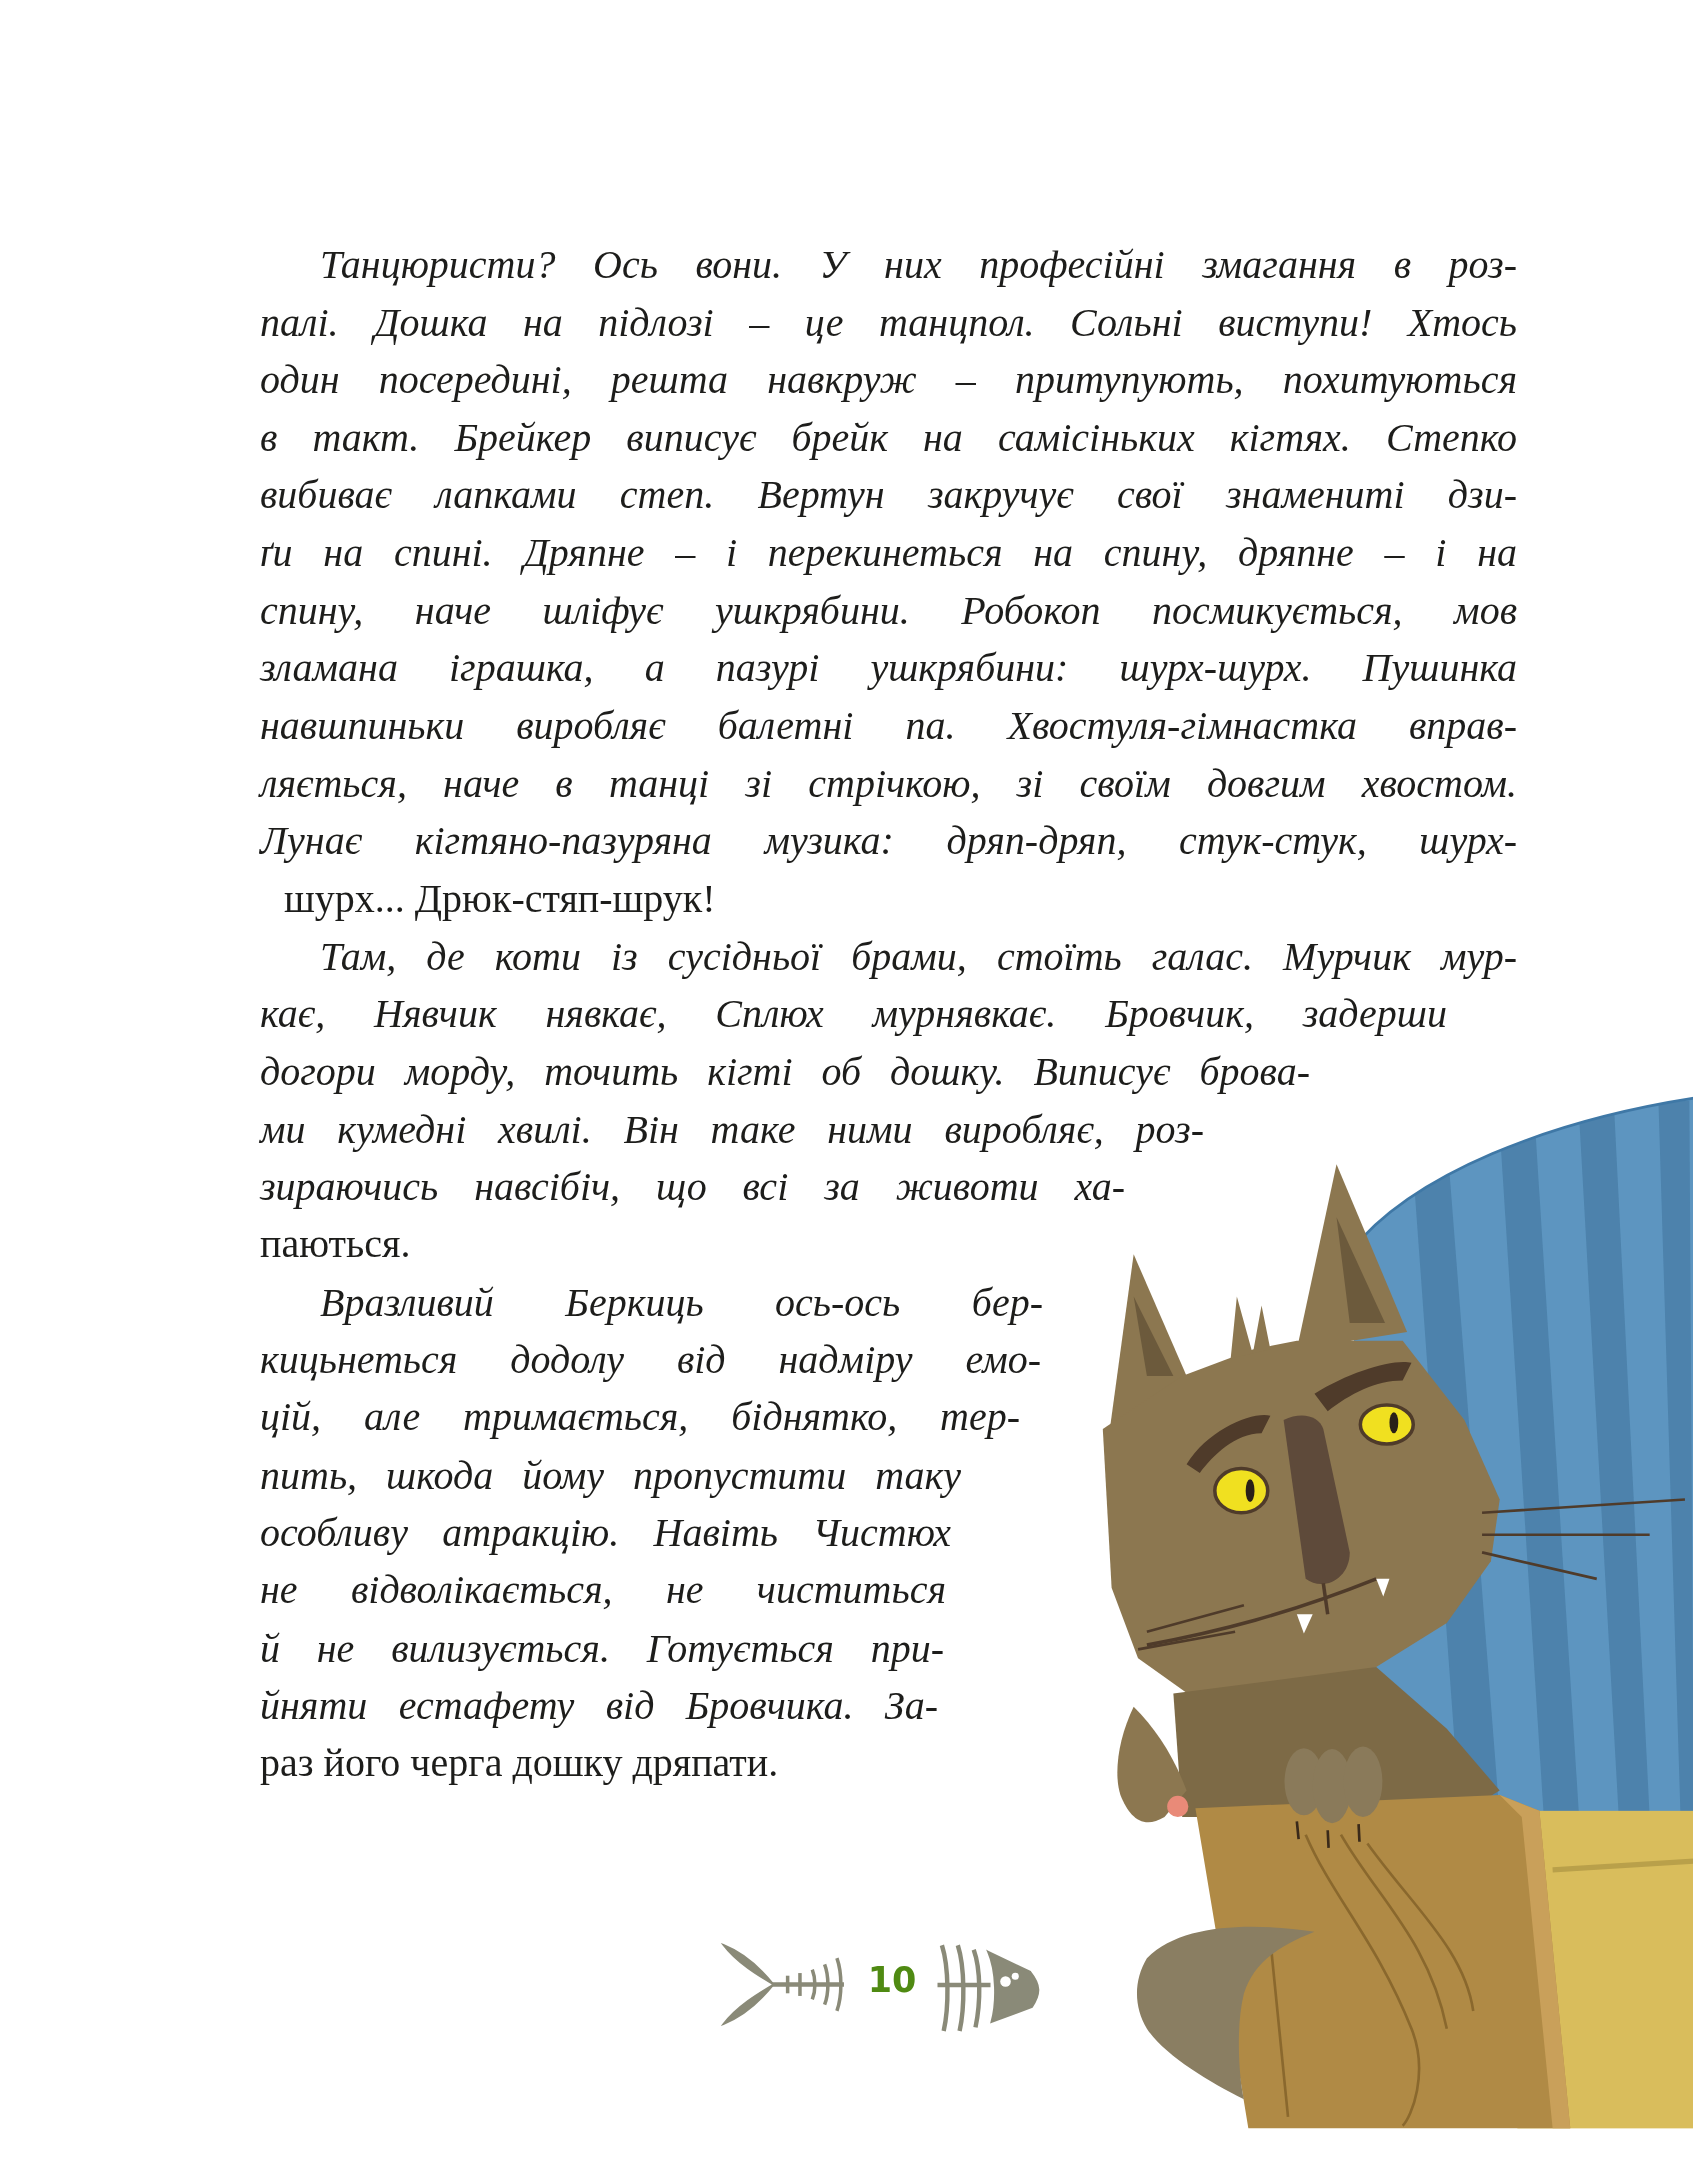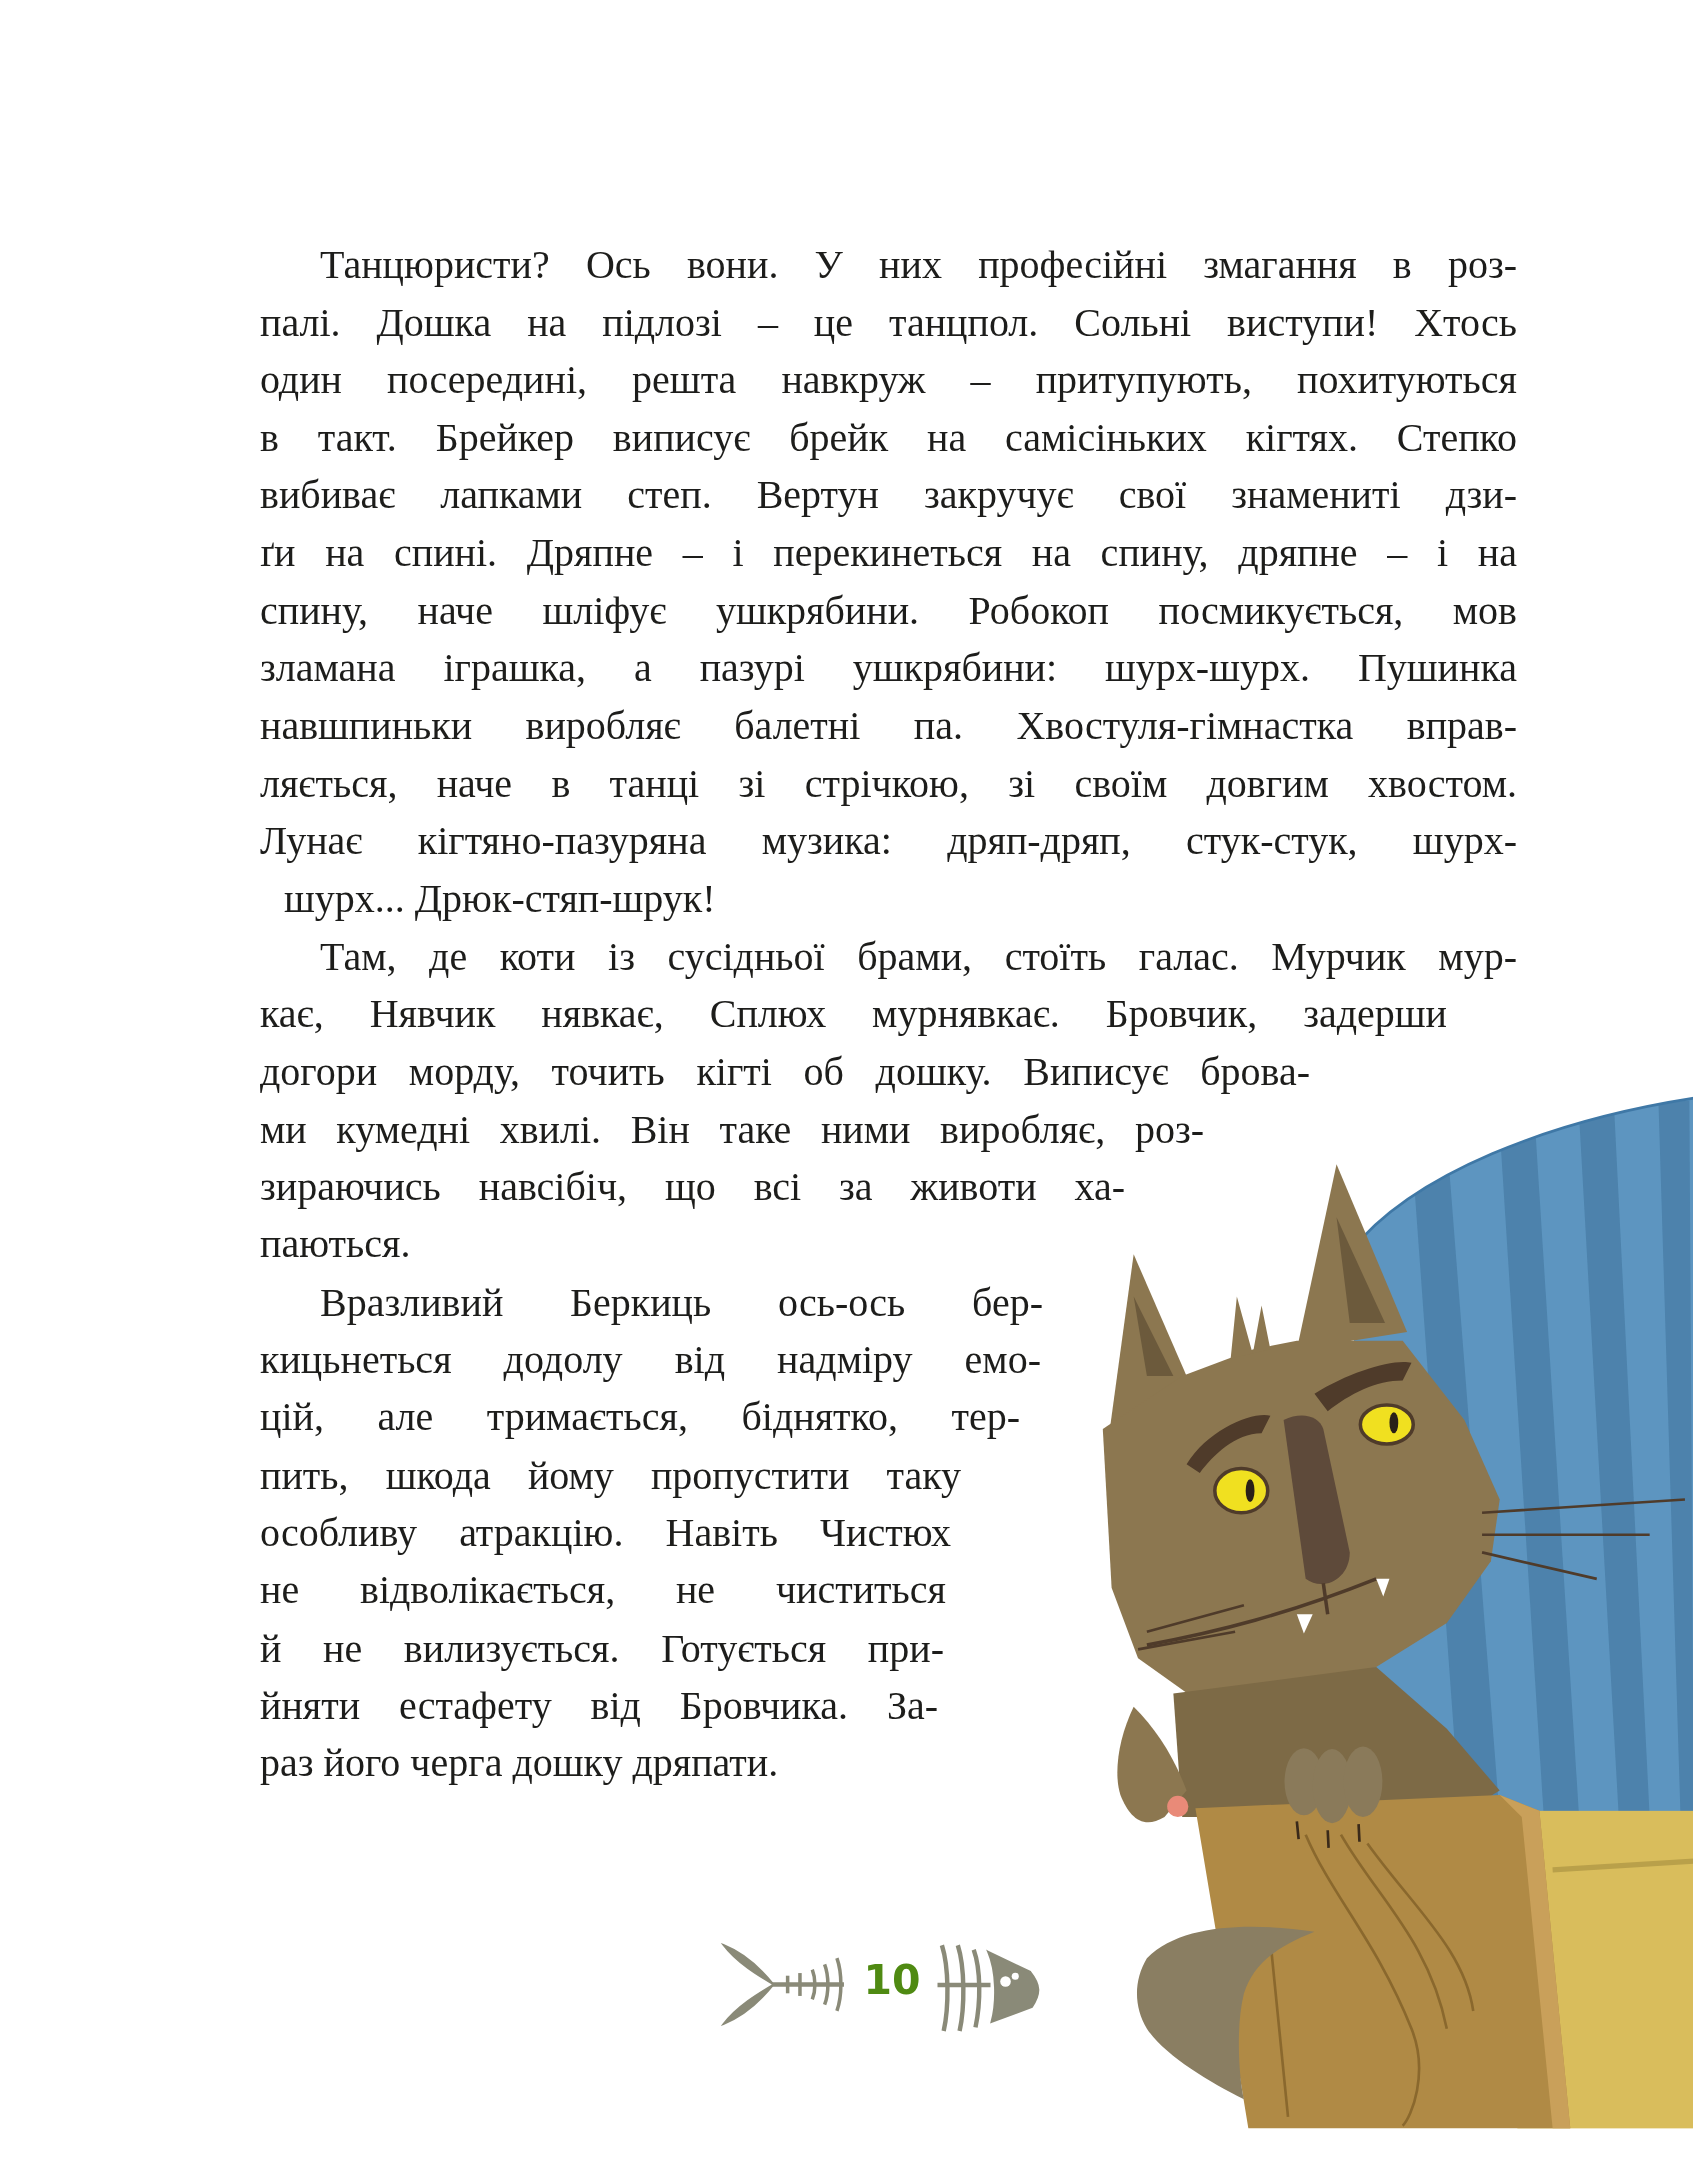--- a/index.html
+++ b/index.html
@@ -10,30 +10,30 @@
     position: absolute;
     left: 260px;
     height: 53px;
     line-height: 53px;
     font-family: "Liberation Serif", "DejaVu Serif", serif;
     font-size: 40px;
     color: #1d1d1b;
     white-space: nowrap;
     transform-origin: 0 0;
   }
-  .just { text-align: justify; text-align-last: justify; }
+  .just { text-align: justify; text-align-last: justify; font-style: italic; }
   .indent { padding-left: 60px; box-sizing: border-box; }
   .page-num {
     position: absolute;
     left: 860px; top: 1954px;
     width: 64px; height: 53px; line-height: 53px;
     text-align: center;
     font-family: "DejaVu Sans", sans-serif;
     font-weight: bold;
-    font-size: 41px;
+    font-size: 35px;
     color: #4f8a12;
   }
   .fish { position: absolute; }
 </style>
 </head>
 <body>
 
 <div class="page">
 
   <svg class="illustration" viewBox="0 0 1920 2467" width="1694" height="2176">

